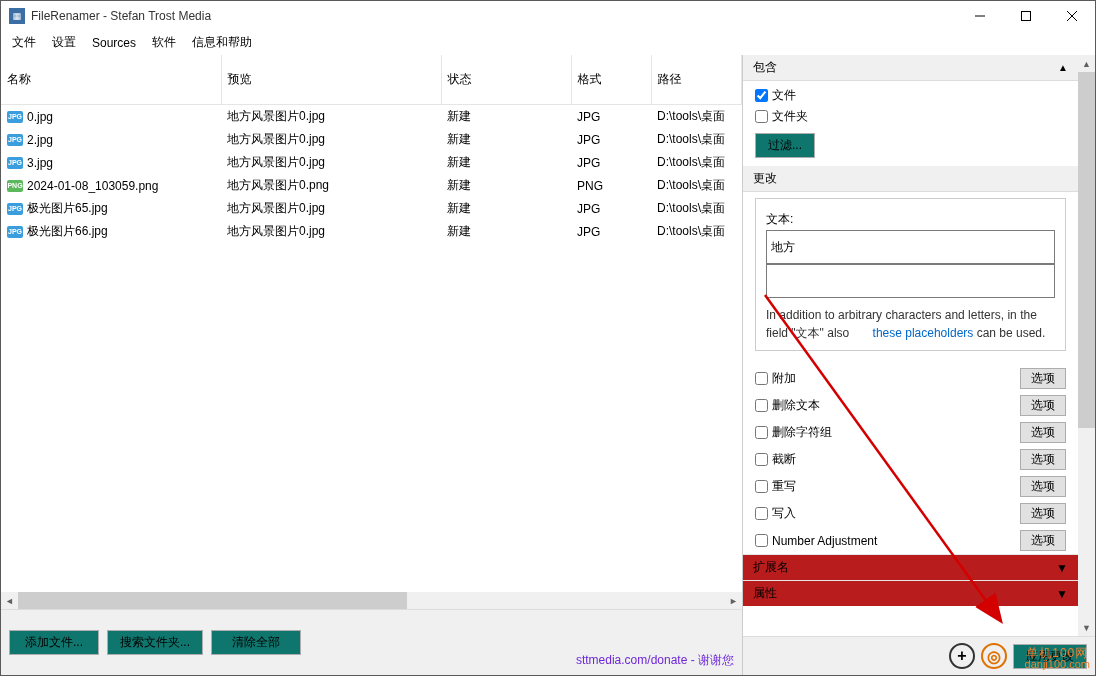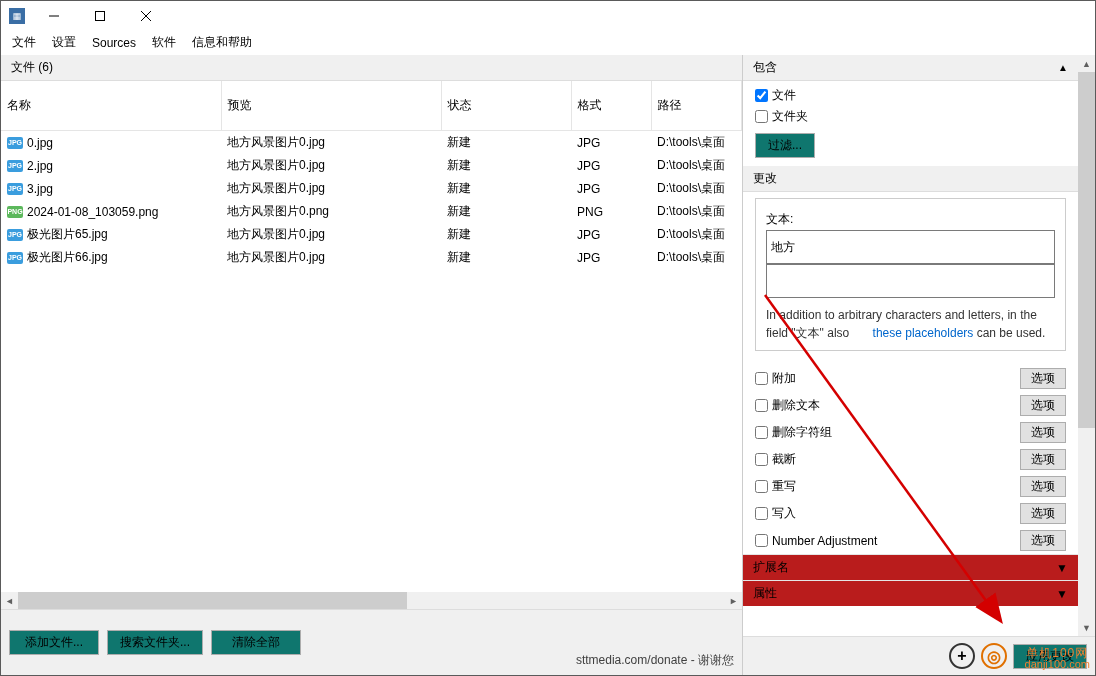--- a/index.html
+++ b/index.html
@@ -42,31 +42,32 @@
 .opt-row { display:flex; align-items:center; justify-content:space-between; padding:3px 12px;}
 .opt-row .chk-row { padding:0;}
 .opt-btn { background:#e1e1e1; border:1px solid #adadad; padding:1px 10px; font-size:12px;}
 .collapse-row { background:#b91c1c; padding:4px 10px; display:flex; justify-content:space-between; align-items:center; border-top:1px solid #e5e5e5;}
 .v-scrollbar { width:17px; background:#f0f0f0; display:flex; flex-direction:column;}
 .v-scrollbar .arr{ height:17px; display:flex; align-items:center; justify-content:center; font-size:9px; color:#606060;}
 .v-scrollbar .track{ flex:1; position:relative;}
 .v-scrollbar .thumb{ position:absolute; top:0; left:0; width:17px; height:65%; background:#cdcdcd;}
 .right-bottom { background:#f0f0f0; border-top:1px solid #ddd; padding:6px 8px; display:flex; justify-content:flex-end; gap:6px; align-items:center;}
 .circle-btn { width:26px; height:26px; border:2px solid #333; border-radius:50%; display:flex; align-items:center; justify-content:center; font-size:16px; font-weight:bold;}
-.donate-link { color:#404040;margin-top:36px;}
+.donate-link { color:#6d28d9;margin-top:36px;}
 .arrow-overlay { position:absolute; pointer-events:none; }
 .watermark { position:absolute; right:6px; bottom:6px; color:#f08030; font-size:11px; pointer-events:none; text-align:right; line-height:1;}
 .watermark .cn{ font-size:12px; font-weight:normal; letter-spacing:1px;text-align:center;}
 </style>
 </head>
 <body>
 
 <div class="window">
   <div class="titlebar">
     <div class="titlebar-icon">▦</div>
+    <div class="titlebar-title">FileRenamer - Stefan Trost Media</div>
     <div class="winbtn">
         <svg width="10" height="10">
           <line x1="0" y1="5" x2="10" y2="5" stroke="#000"></line>
         </svg>
       </div>
     <div class="winbtn">
         <svg width="10" height="10">
           <rect x="0.5" y="0.5" width="9" height="9" fill="none" stroke="#000"></rect>
         </svg>
       </div>
@@ -82,23 +83,20 @@
     <div class="menuitem">文件</div>
     <div class="menuitem">设置</div>
     <div class="menuitem">Sources</div>
     <div class="menuitem">软件</div>
     <div class="menuitem">信息和帮助</div>
   </div>
 
   <div class="content">
     <div class="left-panel">
       <div class="filelist-wrap">
-        <div class="section-header">
-          <span>文件 (6)</span>
-        </div>
         <div class="filelist">
           <table>
             <colgroup>
                 <col style="width:220px">
                 <col style="width:220px">
                 <col style="width:130px">
                 <col style="width:80px">
                 <col>
               </colgroup>
             <thead>

